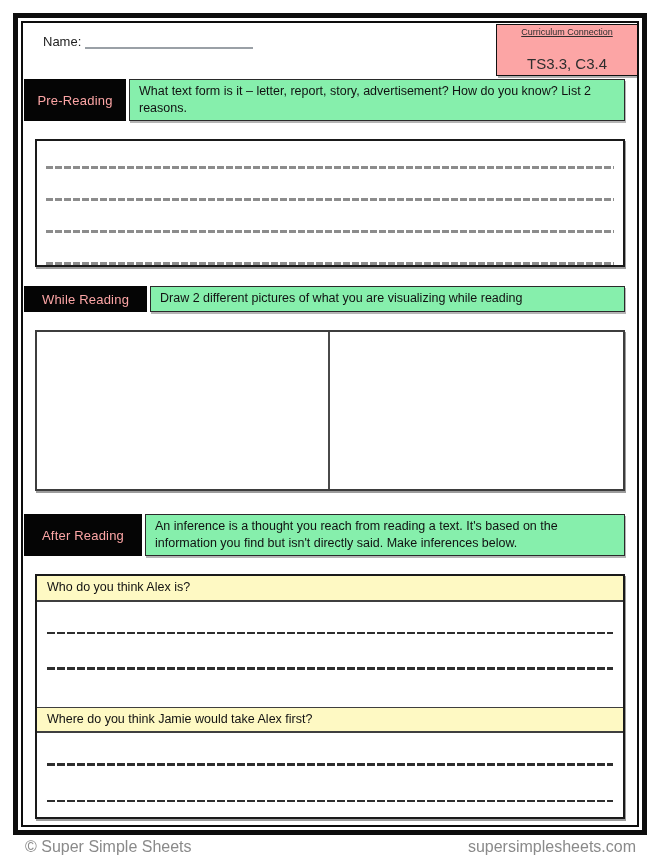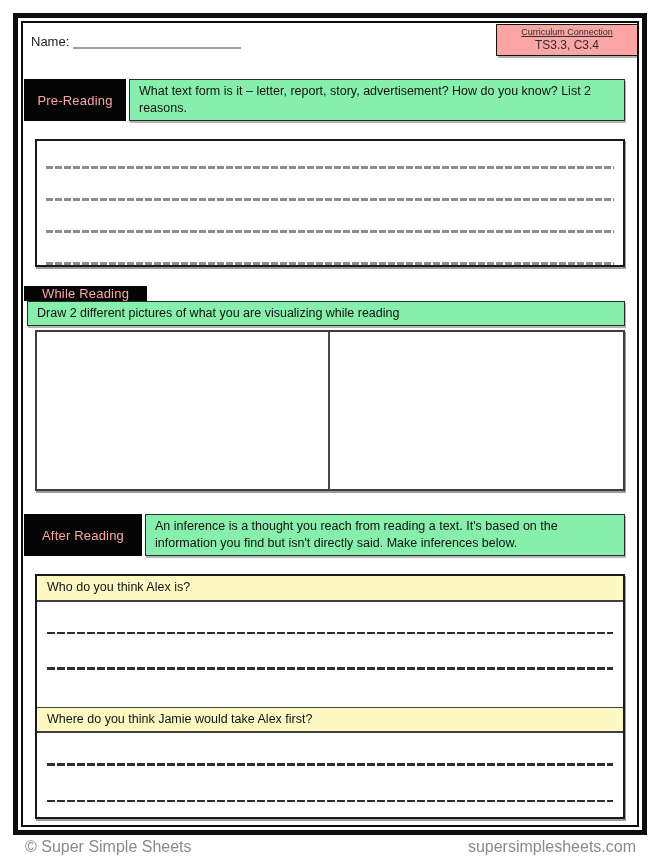--- a/index.html
+++ b/index.html
@@ -21,21 +21,21 @@
   .sheet-inner {
     width: 100%; height: 100%;
     border: 2px solid #0d0d0d;
     position: relative;
     overflow: hidden;
   }
 
   
   .header-row { position: relative; height: 56px; }
   .name-block {
-    position: absolute; left: 8px; top: 11px;
+    position: absolute; left: 20px; top: 11px;
     display: flex; align-items: flex-end;
     font-size: 13px; color: #222;
   }
   .name-underline {
     width: 168px; height: 15px;
     border-bottom: 2px solid #9aa0a6;
     margin-left: 4px;
   }
   .page-number {
     position: absolute; left: 0; right: 0; top: 13px;
@@ -45,21 +45,21 @@
     position: absolute; right: -1px; top: 1px;
     width: 142px;
     background: #fca5a5;
     border: 1px solid #111;
     box-shadow: 2px 2px 0 #b0b0b0;
     text-align: center;
     padding: 2px 2px 3px 2px;
     color: #2e2e2e;
   }
   .curriculum-title { font-size: 9px; text-decoration: underline; }
-  .curriculum-codes { font-size: 12px; margin-top: 1px; }
+  .curriculum-codes { font-size: 15px; margin-top: 18px; }
 
   
   .section-row {
     display: flex; align-items: stretch;
     margin-left: 1px; margin-right: 12px;
   }
   .section-label {
     flex: 0 0 auto;
     background: #050505; color: #fca5a5;
     display: flex; align-items: center; justify-content: center;
@@ -73,21 +73,21 @@
     flex: 1 1 auto;
     margin-left: 3px;
     background: #86efac;
     border: 1px solid #2a2a2a;
     box-shadow: 1px 2px 0 #b5b5b5;
     display: flex; align-items: center;
     padding: 3px 9px;
     font-size: 12.5px; line-height: 1.38; color: #111;
   }
   .row-pre   { height: 42px; }
-  .row-while { height: 26px; margin-top: 19px; flex-direction: column; }
+  .row-while { height: 26px; margin-top: 19px; }
   .row-after { height: 42px; margin-top: 23px; }
 
   
   .answer-box {
     margin: 18px 12px 0 12px;
     height: 128px;
     border: 2px solid #1a1a1a;
     box-shadow: 1px 2px 0 #9c9c9c;
     padding: 0 9px;
   }

